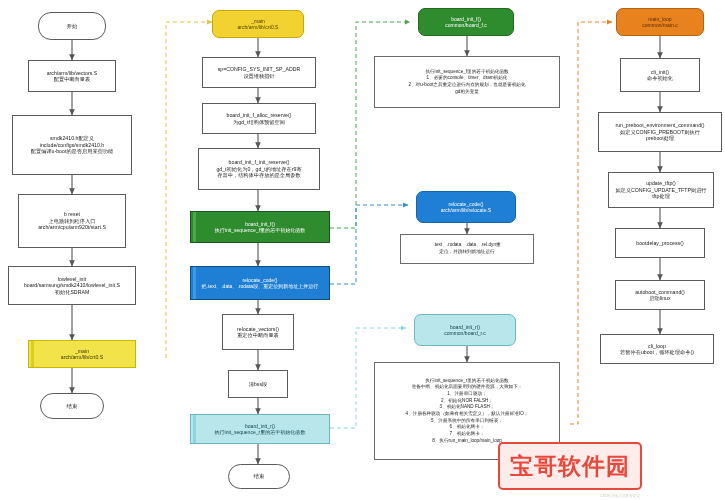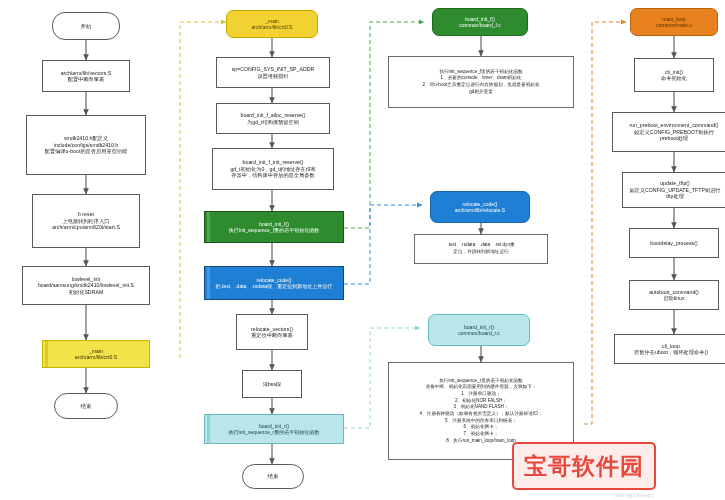--- a/index.html
+++ b/index.html
@@ -1,21 +1,21 @@
 <!DOCTYPE html>
 <html><head>
 <meta charset="utf-8">
 <style>
   html,body{margin:0;padding:0;background:#ffffff;}
   body{
     width:725px;height:500px;overflow:hidden;position:relative;
     font-family:"Liberation Sans","DejaVu Sans",sans-serif;
     color:#222;
   }
-  #canvas{position:absolute;left:14px;top:0;width:650px;height:500px;}
+  #canvas{position:absolute;left:0;top:0;width:650px;height:500px;}
   svg.edges{position:absolute;left:0;top:0;width:725px;height:500px;pointer-events:none;}
 
   .node{
     position:absolute;box-sizing:border-box;
     display:flex;flex-direction:column;align-items:center;justify-content:center;
     text-align:center;line-height:1.22;
     border:1px solid #5a5a5a;background:#ffffff;
     font-size:5.2px;letter-spacing:0.02px;
     padding:1px 2px;
     z-index:3;

